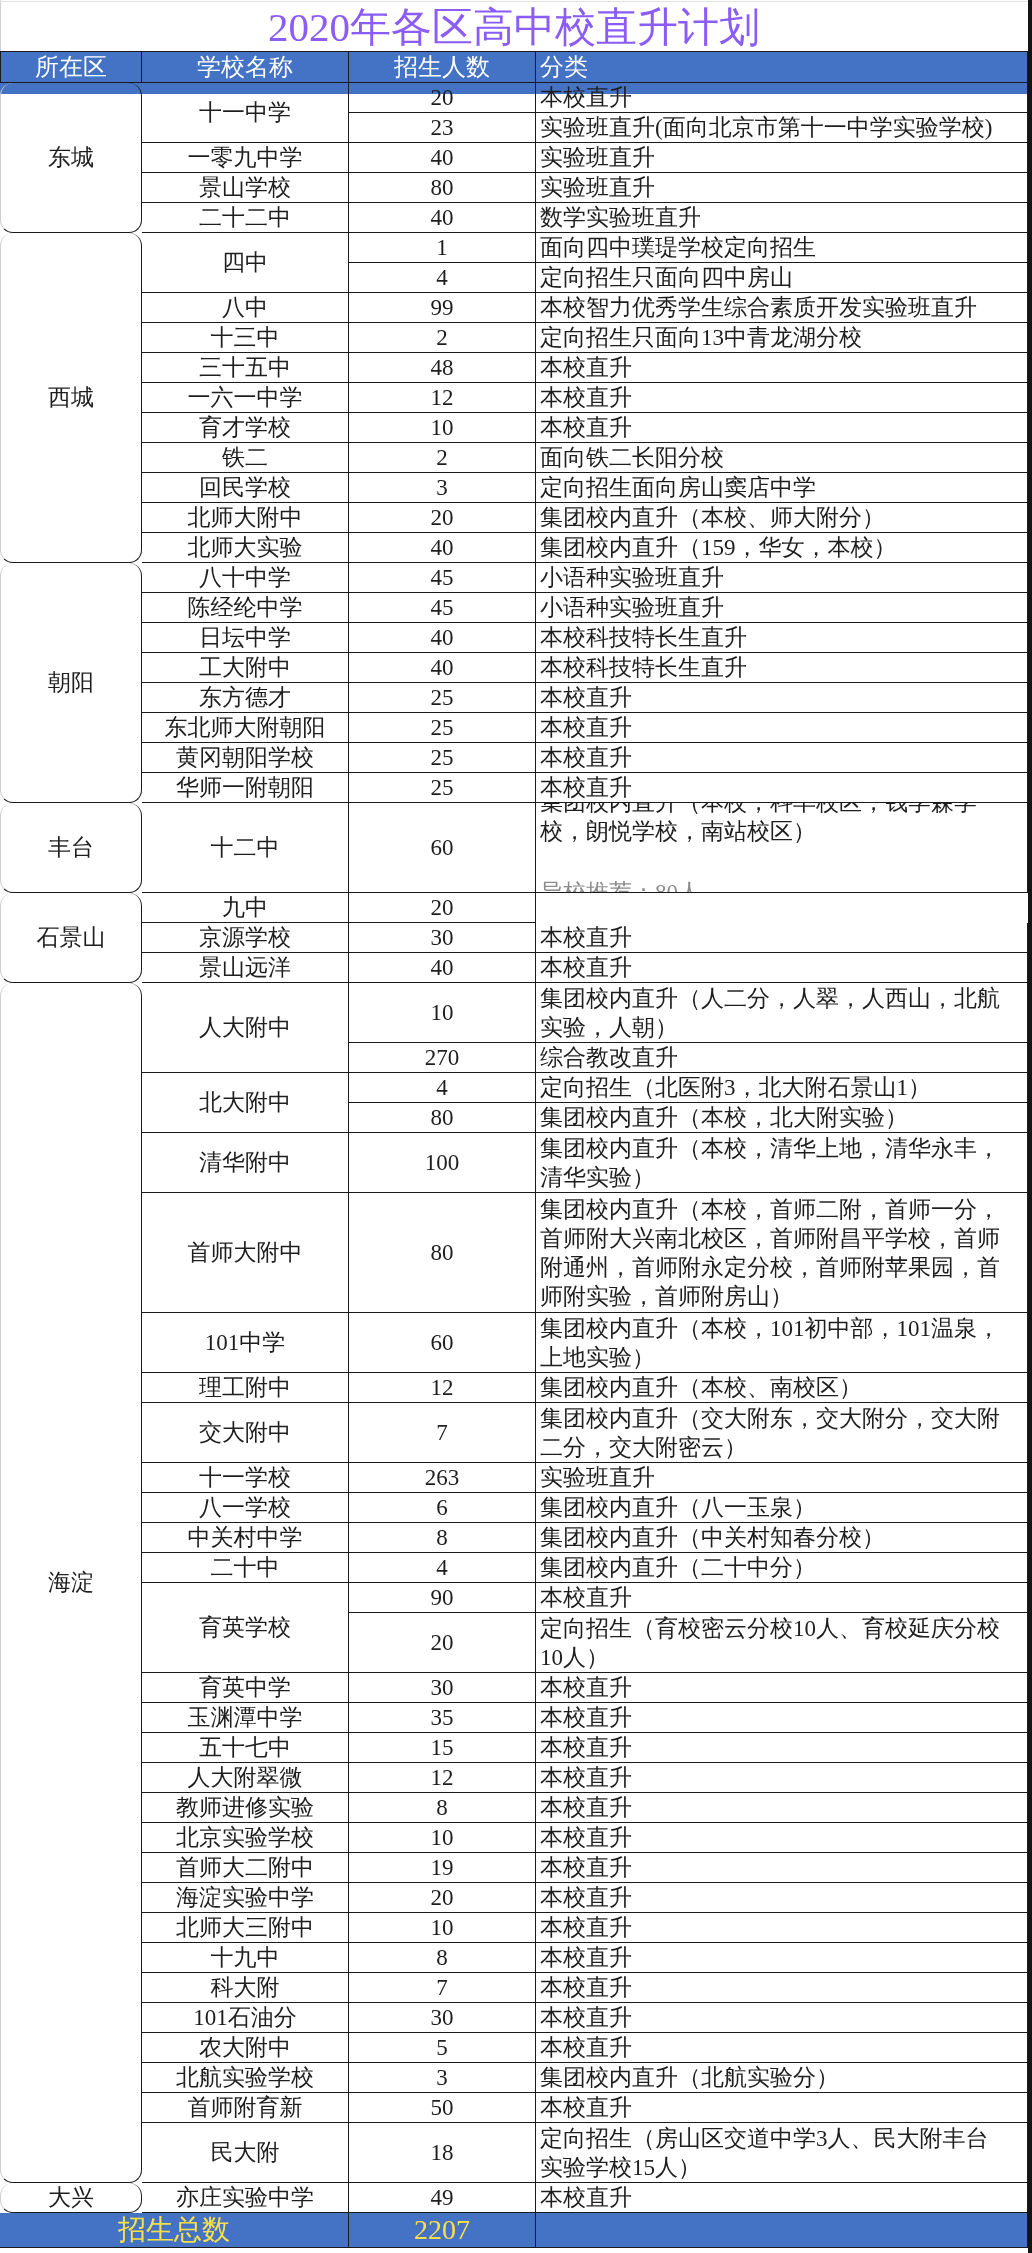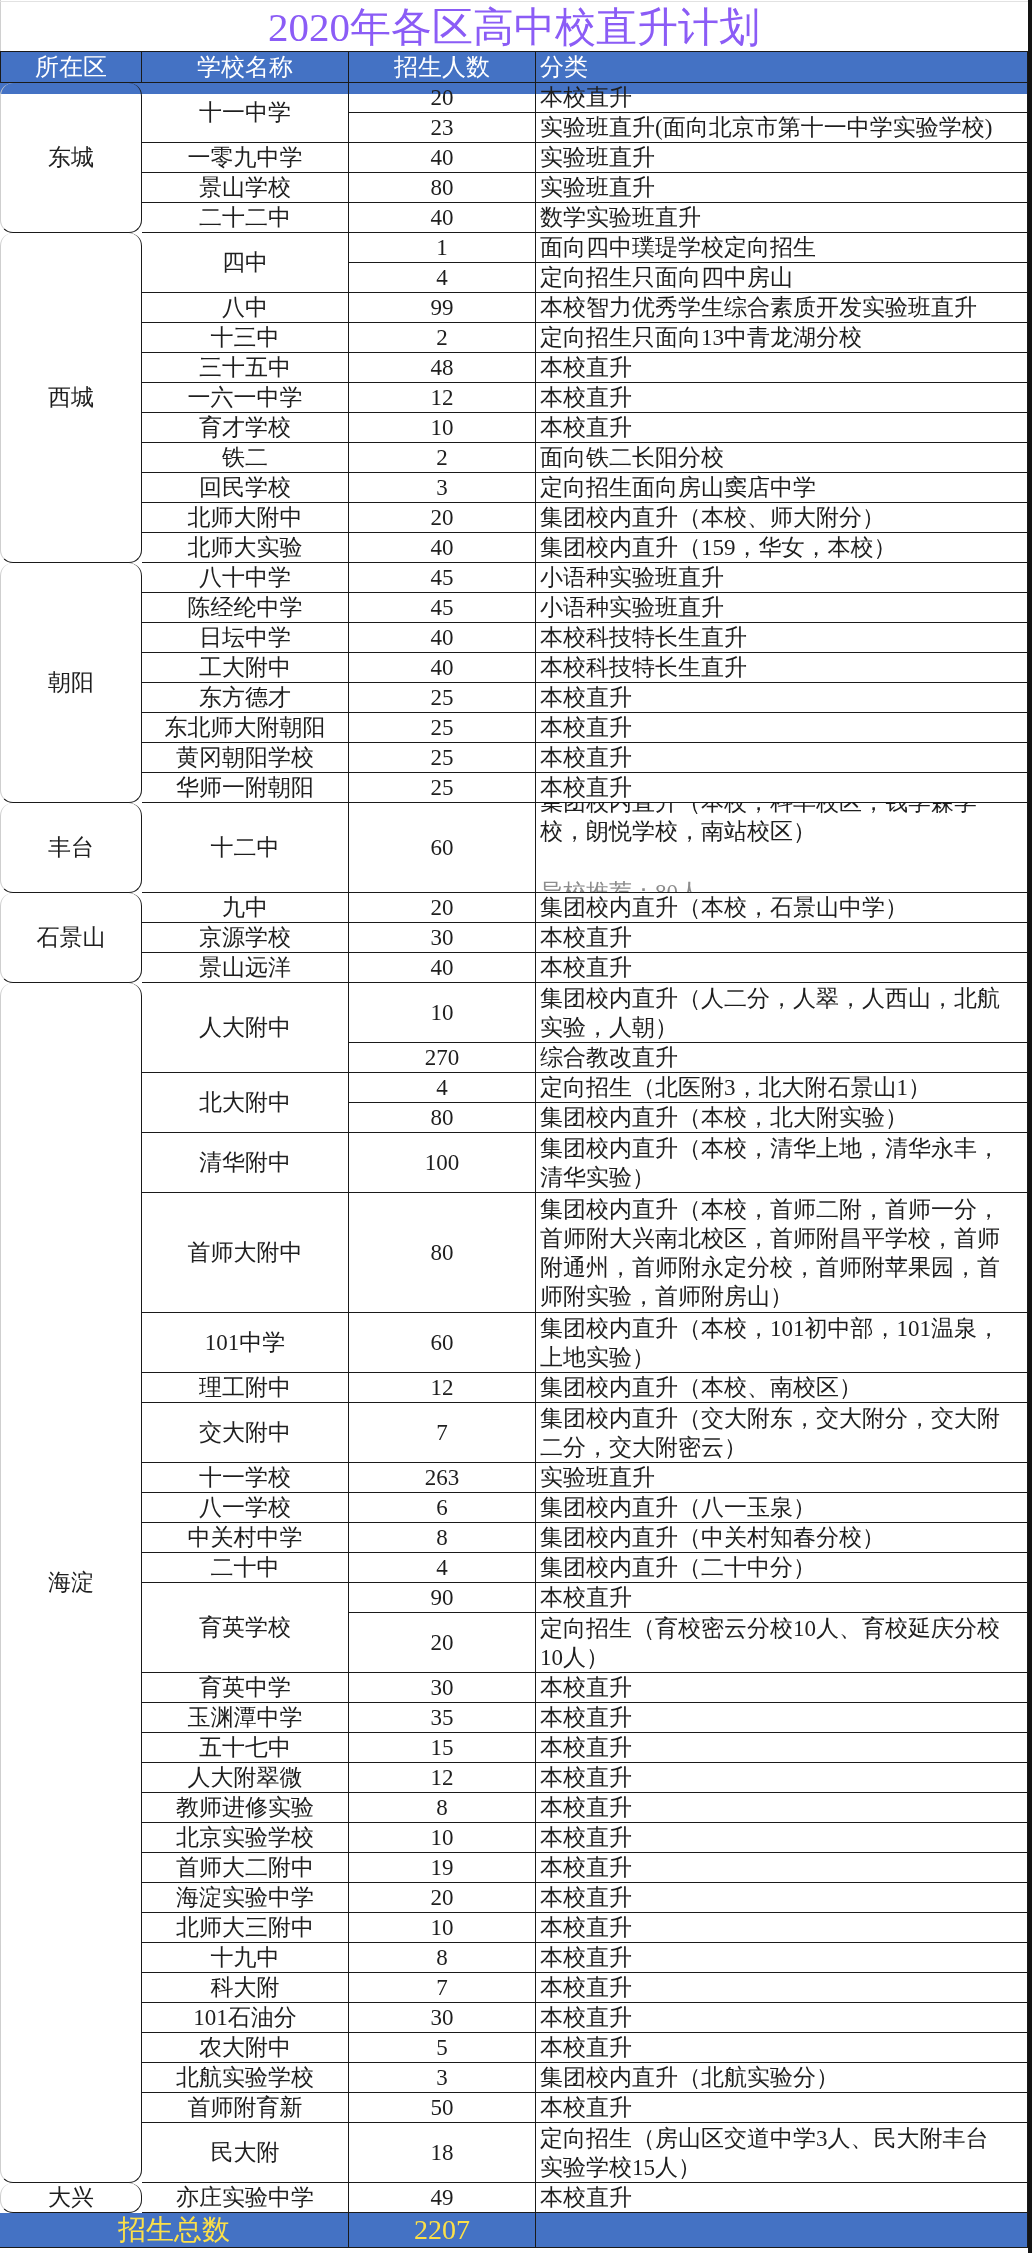--- a/index.html
+++ b/index.html
@@ -138,21 +138,20 @@
   <div class="n r3">60</div>
   <div class="c cc r3">
     <span>集团校内直升（本校，科丰校区，钱学森学
 校，朗悦学校，南站校区）</span>
     <span class="note">异校推荐：80人</span>
   </div>
 
   <div class="d r3">石景山</div>
   <div class="s">九中</div>
   <div class="n">20</div>
-  <div class="c">集团校内直升（本校，石景山中学）</div>
   <div class="s">京源学校</div>
   <div class="n">30</div>
   <div class="c">本校直升</div>
   <div class="s">景山远洋</div>
   <div class="n">40</div>
   <div class="c">本校直升</div>
 
   <div class="d r40">海淀</div>
 
   <div class="s r3">人大附中</div>

